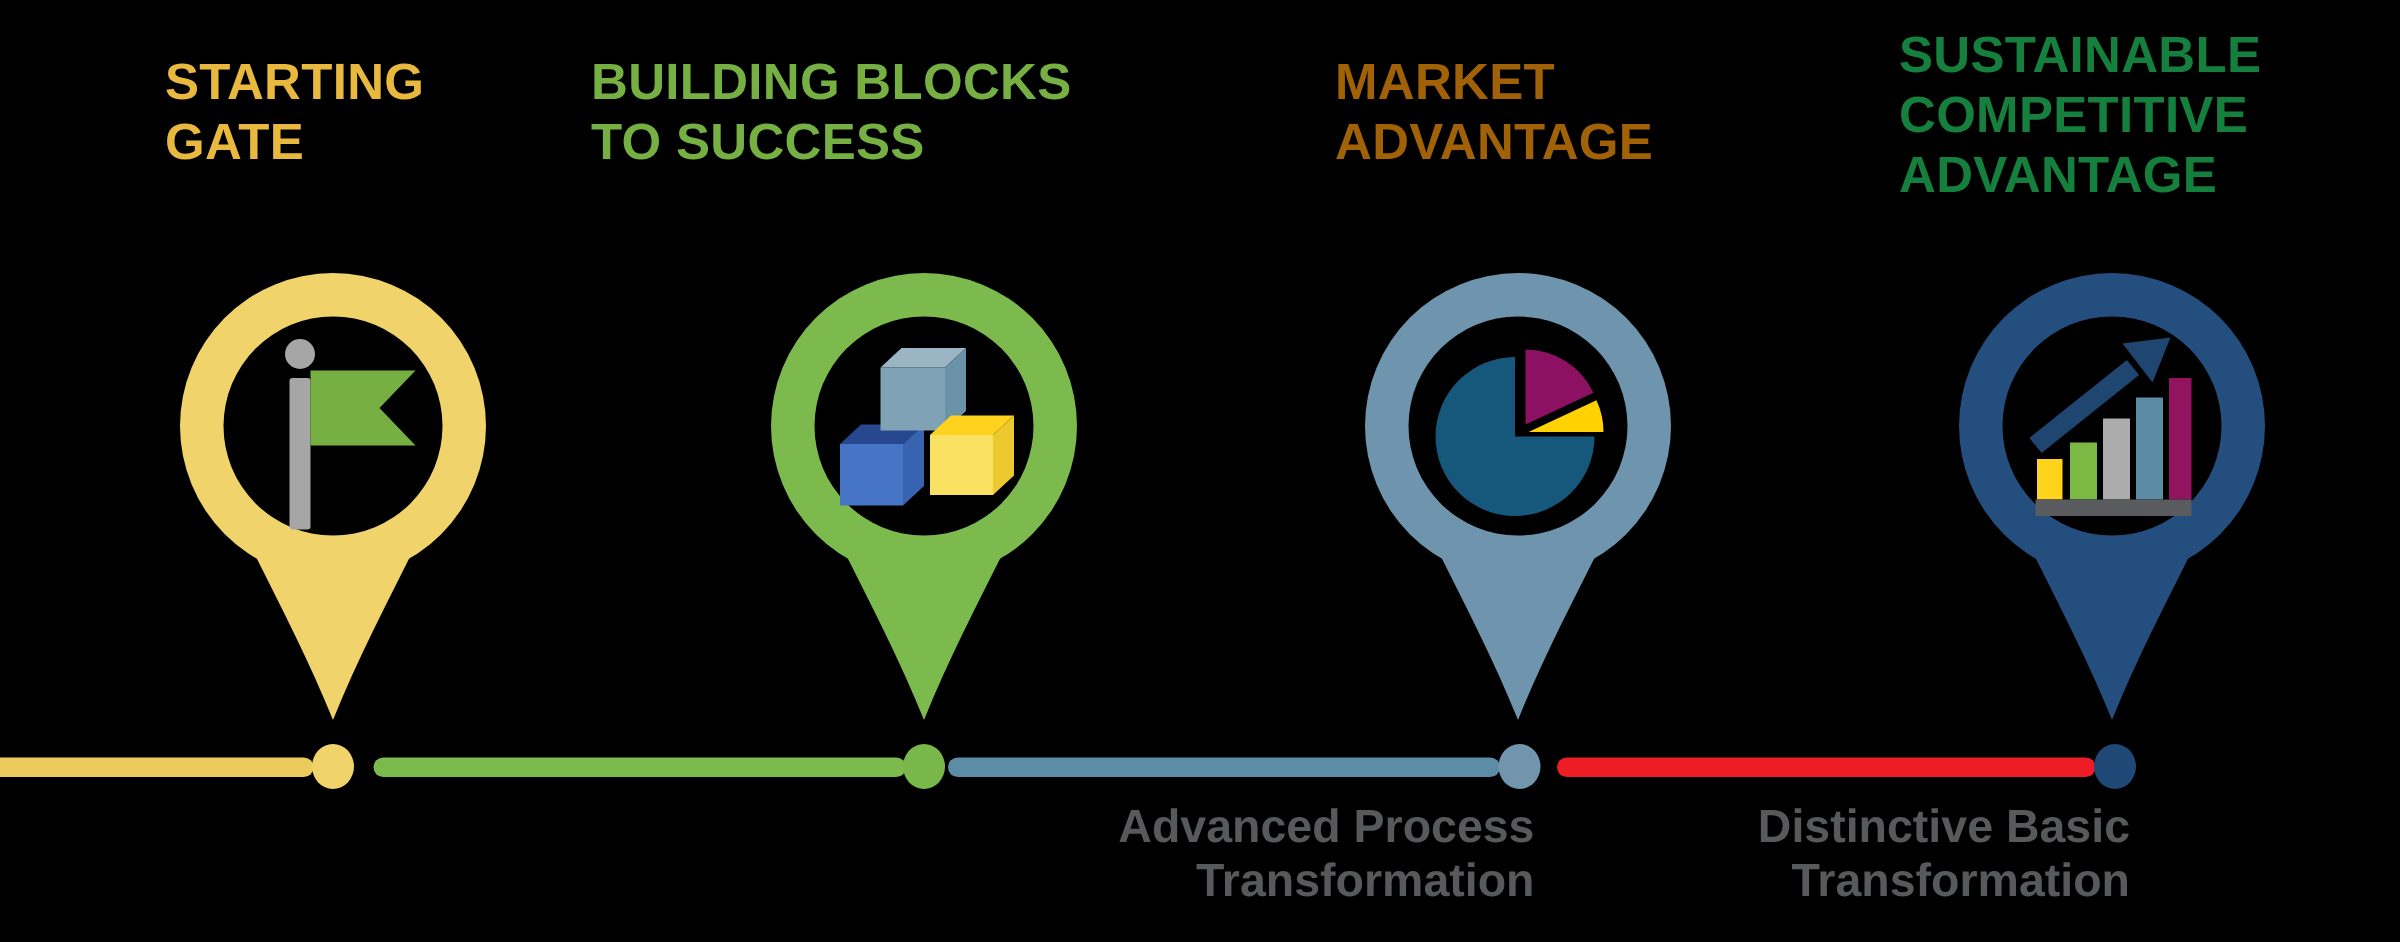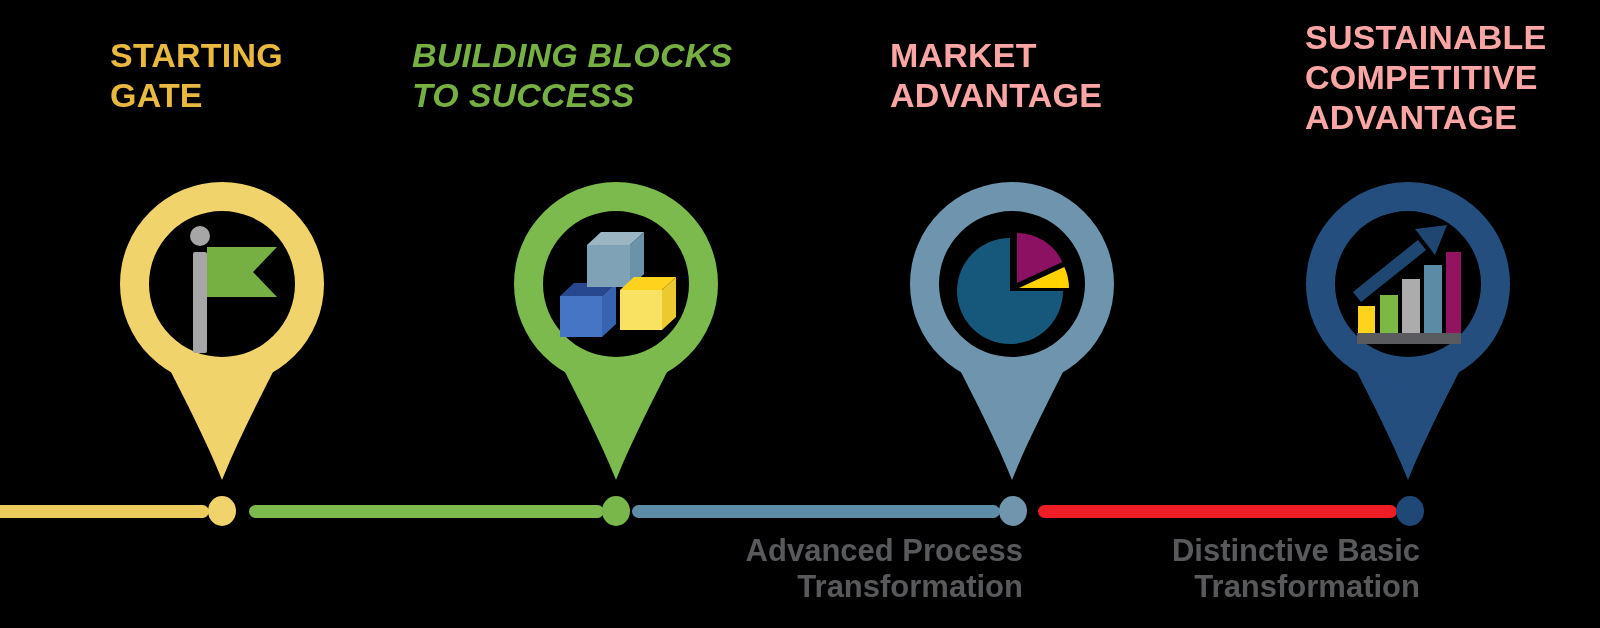--- a/index.html
+++ b/index.html
@@ -5,23 +5,23 @@
   html,body{margin:0;padding:0;background:#000;}
   .canvas{
     position:relative;width:1600px;height:628px;background:#000000;
     overflow:hidden;font-family:"Liberation Sans",sans-serif;
   }
   .stage-title{
     position:absolute;top:35px;font-weight:700;font-size:34px;line-height:40px;
     white-space:pre-line;letter-spacing:.2px;
   }
   .t1{left:110px;color:#E8B93E;}
-  .t2{left:412px;color:#76B043;font-style:italic;}
-  .t3{left:890px;color:#fca5a5;}
-  .t4{left:1305px;top:17px;color:#fca5a5;}
+  .t2{left:394px;color:#76B043;}
+  .t3{left:890px;color:#a16207;}
+  .t4{left:1266px;top:17px;color:#15803d;}
   .pin{position:absolute;top:176px;width:228px;height:312px;}
   .p1{left:108px;} .p2{left:502px;} .p3{left:898px;} .p4{left:1294px;}
   .seg{position:absolute;top:505px;height:13px;border-radius:7px;}
   .seg1{left:0;width:209px;background:#ECCB5D;border-radius:0 7px 7px 0;}
   .seg2{left:249px;width:355px;background:#7CBA4E;}
   .seg3{left:632px;width:368px;background:#5D8CA6;}
   .seg4{left:1038px;width:359px;background:#EE1C25;}
   .dot{position:absolute;top:496px;width:28px;height:30px;border-radius:50%;}
   .d1{left:208px;background:#F1D36C;}
   .d2{left:602px;background:#79B74B;}

